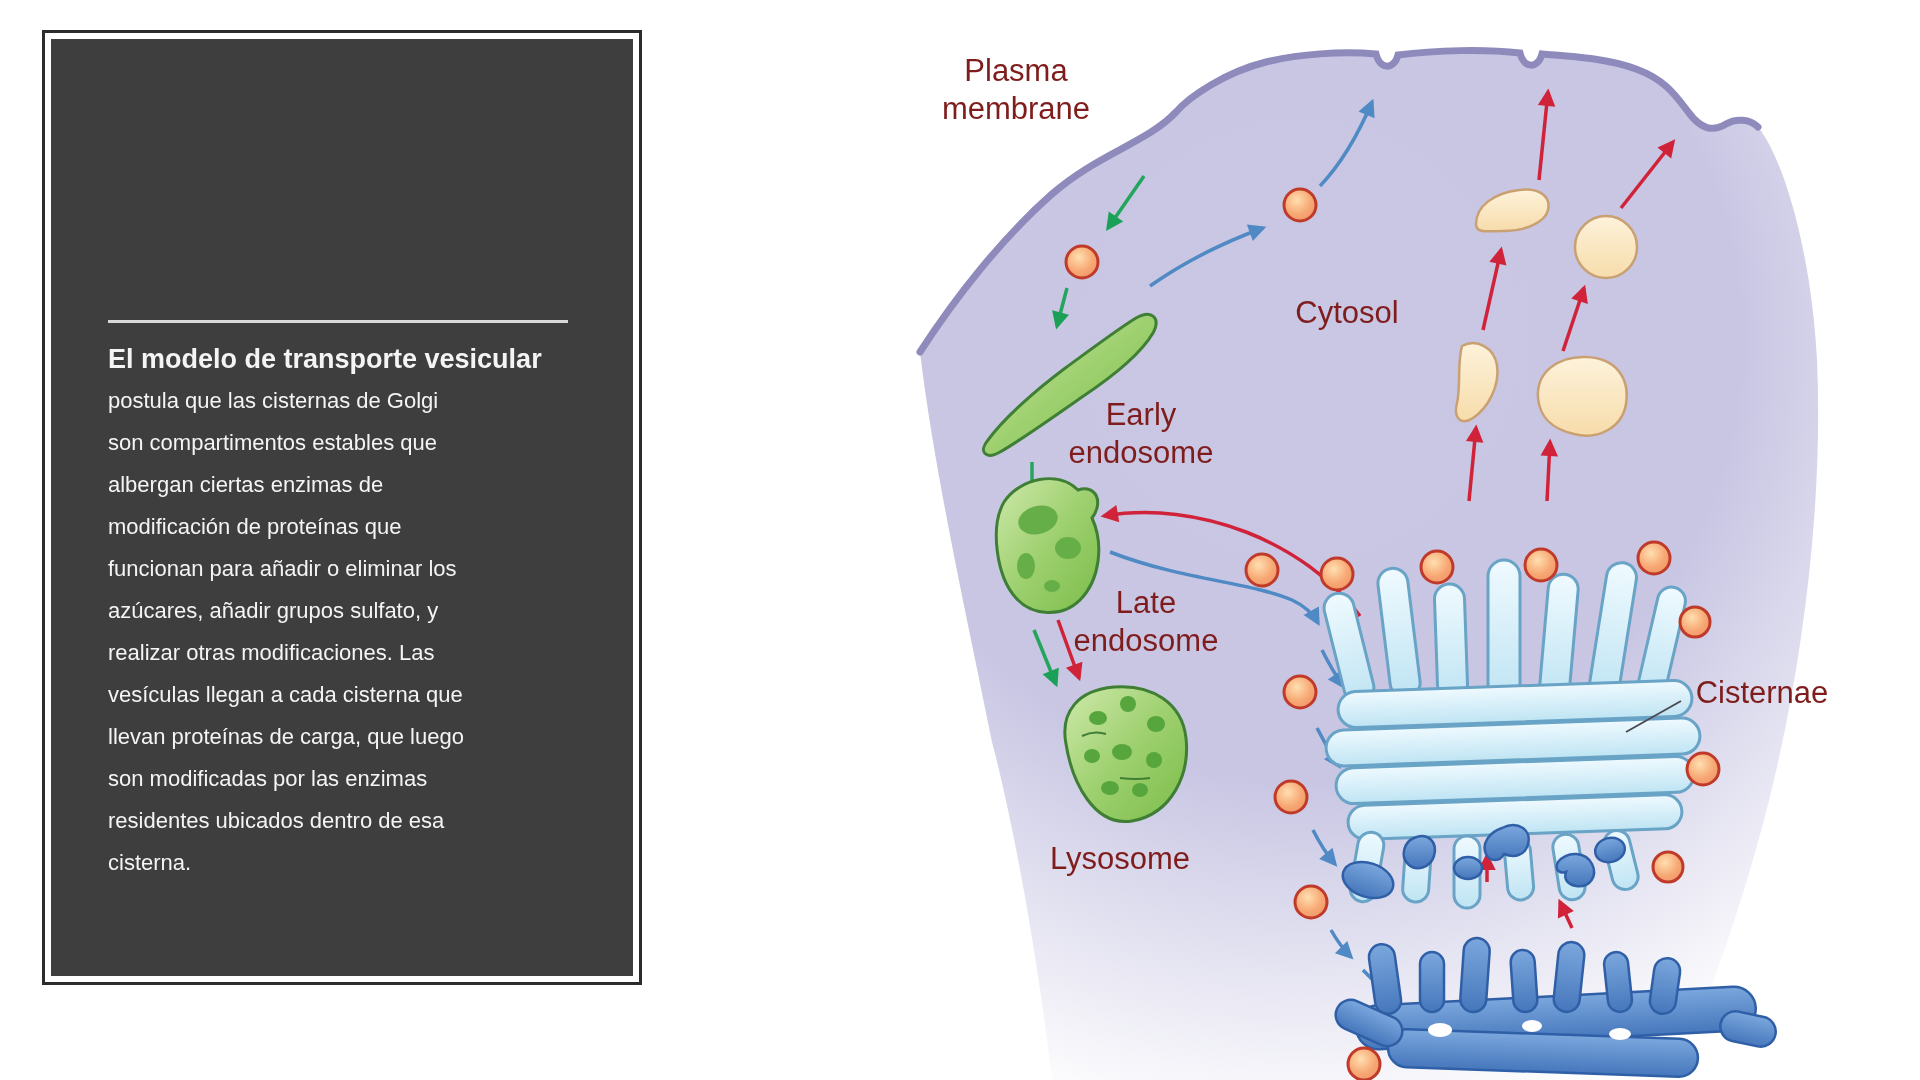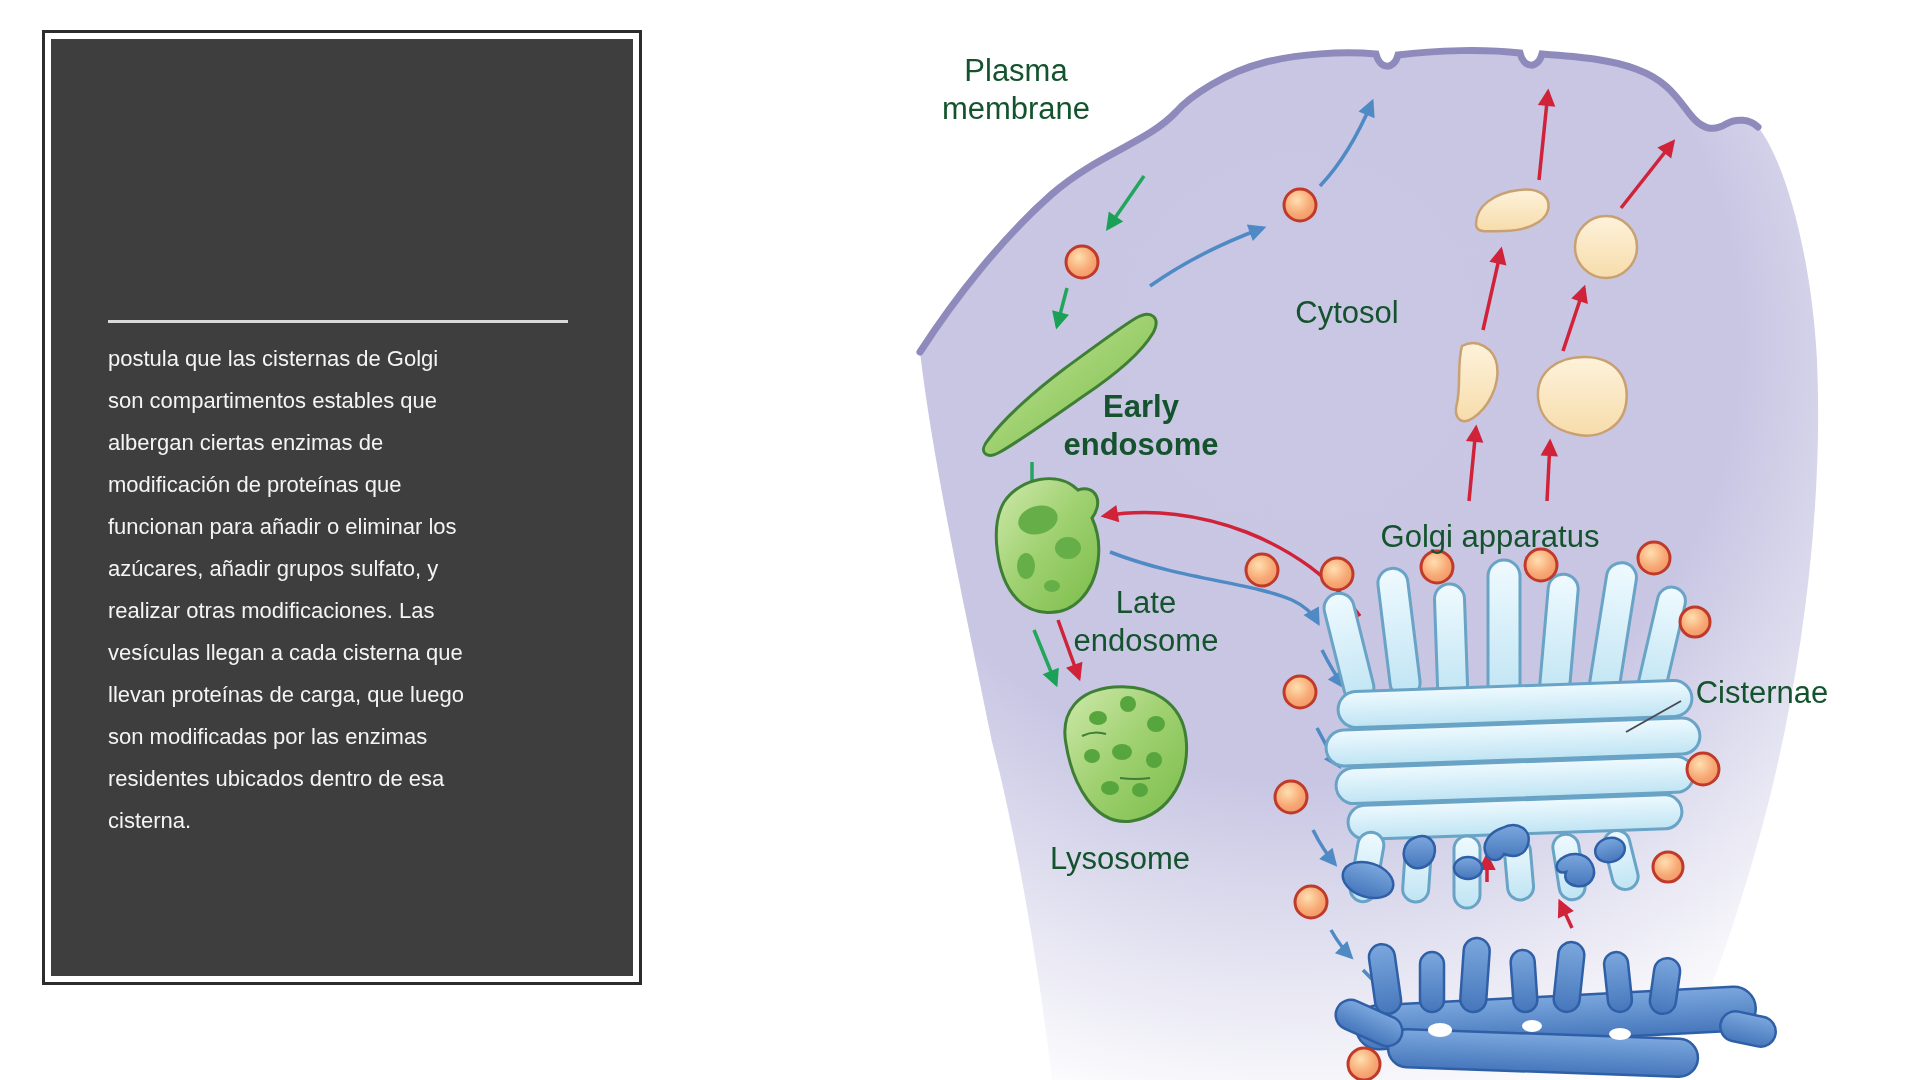--- a/index.html
+++ b/index.html
@@ -12,31 +12,32 @@
   .panel-inner{position:relative;width:100%;height:100%;background:#3e3e3e;}
   .panel-divider{position:absolute;left:57px;top:281px;width:460px;height:3px;background:#d9d9d9;}
   .panel-textblock{position:absolute;left:57px;top:299px;width:520px;color:#f4f4f4;}
   .panel-title{font-size:27px;font-weight:bold;line-height:42px;white-space:pre-line;}
   .panel-body{font-size:22px;font-weight:normal;line-height:42px;white-space:pre-line;}
 
   
   .diagram{position:absolute;left:720px;top:0;width:1200px;height:1080px;}
   .diagram svg{position:absolute;left:0;top:0;}
   .dlabel{position:absolute;transform:translateX(-50%);font-size:31px;line-height:38px;
-          color:#14532d;text-align:center;white-space:pre-line;}
+          color:#7f1d1d;text-align:center;white-space:pre-line;}
 </style>
 </head>
 <body>
 
 <div class="slide">
 
   <div class="text-panel">
     <div class="panel-inner">
       <div class="panel-divider"></div>
       <div class="panel-textblock">
+        <div class="panel-title">El modelo de transporte vesicular</div>
         <div class="panel-body">postula que las cisternas de Golgi
 son compartimentos estables que
 albergan ciertas enzimas de
 modificación de proteínas que
 funcionan para añadir o eliminar los
 azúcares, añadir grupos sulfato, y
 realizar otras modificaciones. Las
 vesículas llegan a cada cisterna que
 llevan proteínas de carga, que luego
 son modificadas por las enzimas
@@ -226,22 +227,21 @@
         <circle cx="591" cy="902" r="16"></circle>
         <circle cx="644" cy="1064" r="16"></circle>
       </g>
 
       <path d="M961,701 L906,732" stroke="#4a4a55" stroke-width="2" fill="none"></path>
     </svg>
 
     <div class="dlabel" style="left:296px;top:52px;">Plasma
 membrane</div>
     <div class="dlabel" style="left:627px;top:294px;text-align:right;">Cytosol</div>
-    <div class="dlabel" style="left:421px;top:388px;font-weight:bold;">Early
+    <div class="dlabel" style="left:421px;top:396px;">Early
 endosome</div>
     <div class="dlabel" style="left:426px;top:584px;">Late
 endosome</div>
     <div class="dlabel" style="left:400px;top:840px;">Lysosome</div>
-    <div class="dlabel" style="left:770px;top:518px;">Golgi apparatus</div>
     <div class="dlabel" style="left:1042px;top:674px;">Cisternae</div>
   </div>
 
 </div>
 
 </body></html>

